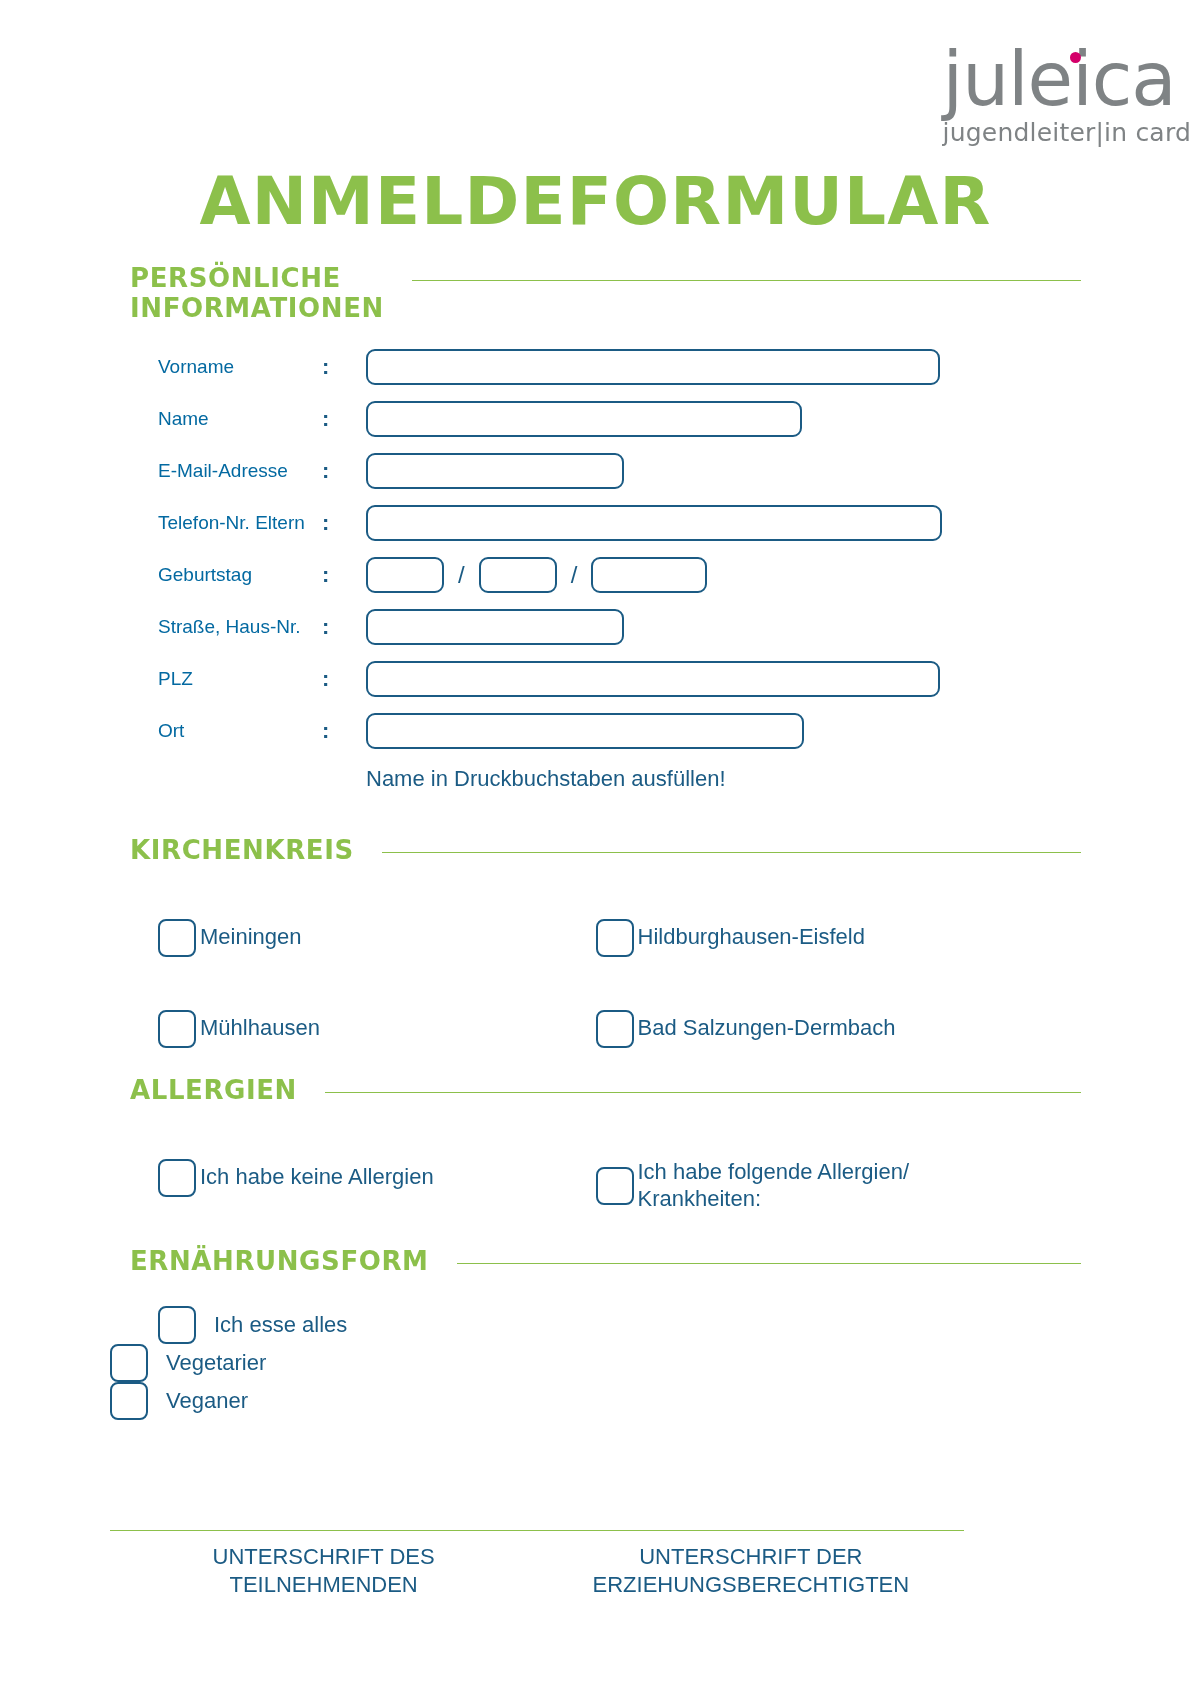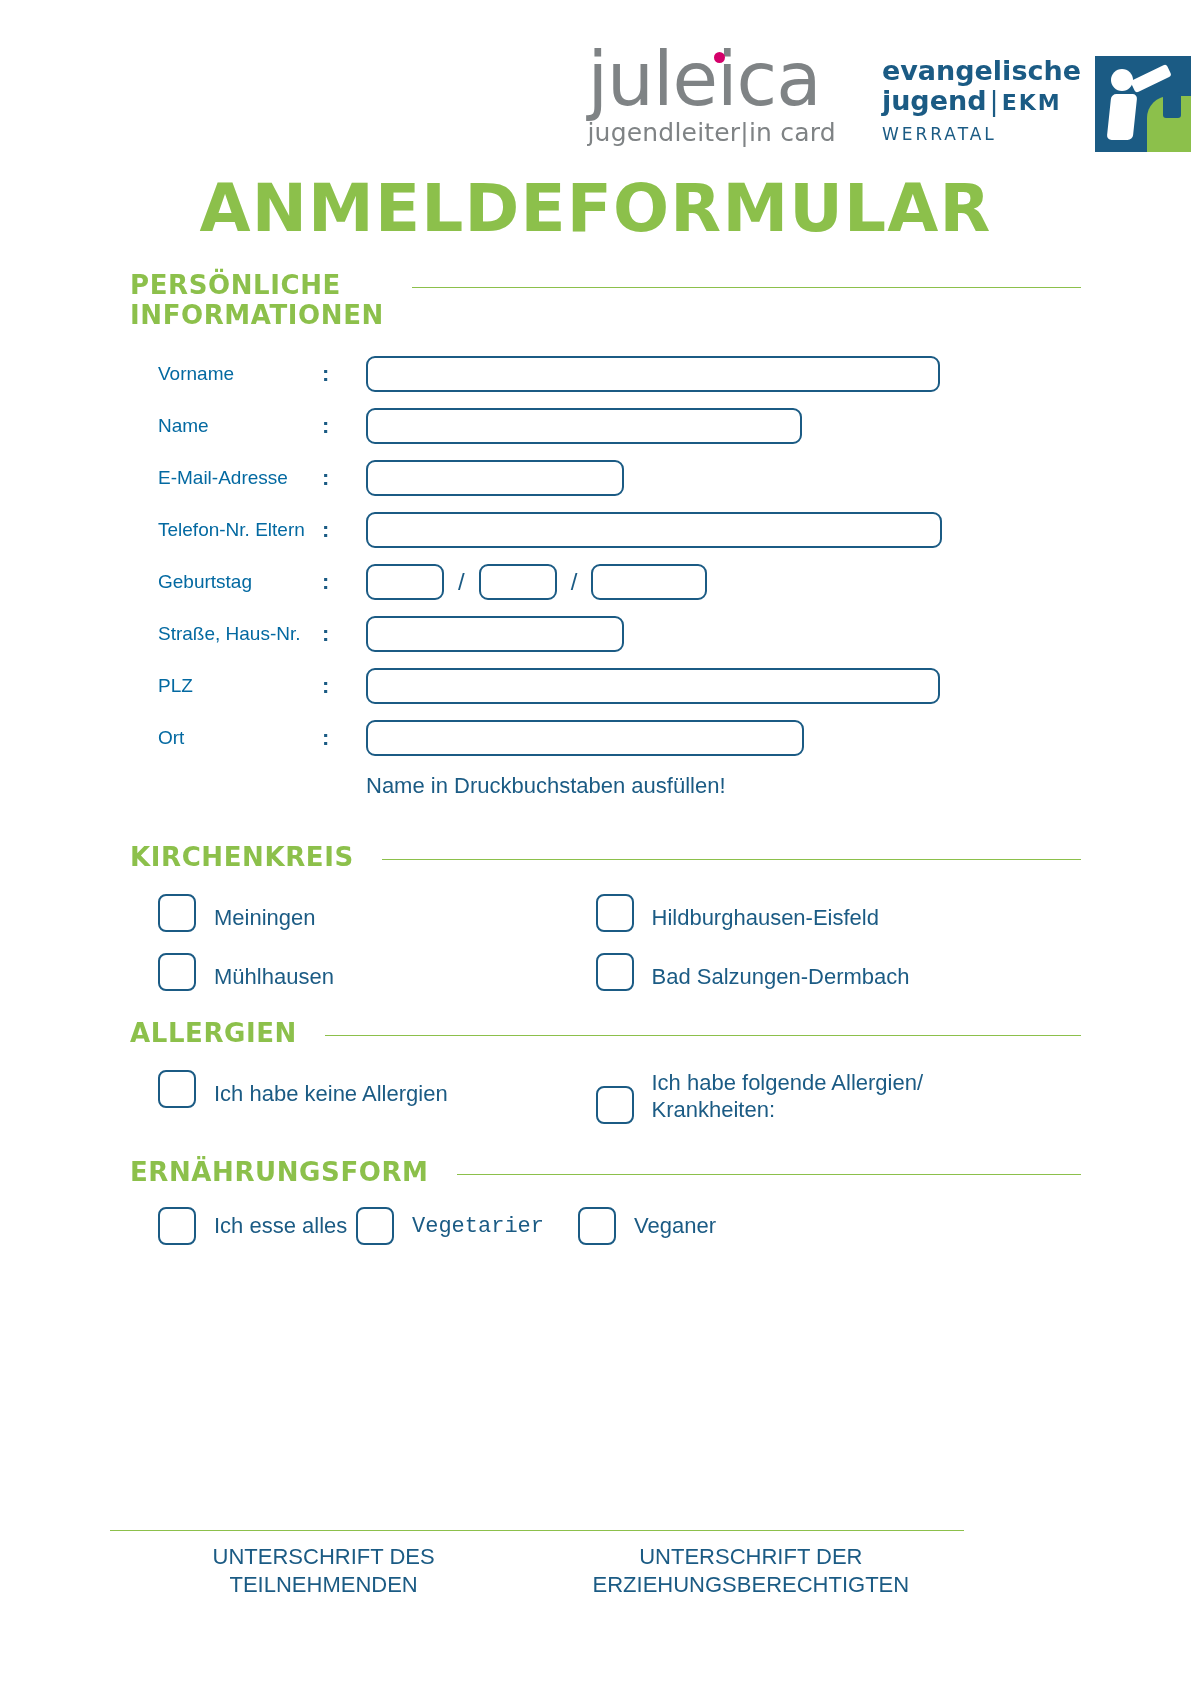--- a/index.html
+++ b/index.html
@@ -216,45 +216,46 @@
   
   .check-grid {
     margin-top: 20px;
   }
   .check-row {
     display: flex;
     margin-bottom: 20px;
   }
   .check-item {
     display: flex;
-    align-items: flex-end;
-    gap: 18px;
+    align-items: center;
+    gap: 4px;
+    margin-top: 32px;
   }
   .check-item .box {
     width: 34px;
     height: 34px;
     border: 2px solid #1b5b84;
     border-radius: 8px;
     flex: none;
     background: #fff;
     margin-top: 1px;
   }
   .check-item .lbl {
     font-size: 22px;
     color: #1b5b84;
     line-height: 1.25;
     white-space: pre-line;
   }
   .col-a { width: 50%; padding-left: 48px; box-sizing: border-box; }
   .col-b { width: 50%; padding-left: 0; box-sizing: border-box; }
 
-  .diet-row { display: flex; margin-top: 20px; }
+  .diet-row { display: flex; margin-top: 30px; flex-direction: column; }
   .diet-item { display: flex; align-items: center; gap: 18px; }
   .diet-1 { width: 246px; padding-left: 48px; box-sizing: border-box; }
-  .diet-2 { width: 222px; font-family: Liberation Mono, monospace; }
+  .diet-2 { width: 222px; }
   .diet-3 { width: 270px; }
 
   
   .signatures {
     position: absolute;
     left: 110px;
     right: 110px;
     bottom: 86px;
     display: flex;
     justify-content: flex-start;
@@ -278,36 +279,20 @@
 <body>
 
 <div class="header">
 
   <div class="juleica">
     <div class="juleica-word">juleica</div>
     <div class="juleica-dot"></div>
     <div class="juleica-sub">jugendleiter|in card</div>
   </div>
 
-  <div class="ej">
-    <div class="ej-text">
-      <div class="ej-line1">evangelische</div>
-      <div class="ej-line2">
-        <span>jugend</span><span class="sep">|</span><span class="ekm">EKM</span>
-      </div>
-      <div class="ej-line3">WERRATAL</div>
-    </div>
-    <div class="ej-mark">
-      <div class="green"></div>
-      <div class="notch"></div>
-      <div class="figure head"></div>
-      <div class="figure body"></div>
-      <div class="figure arm"></div>
-    </div>
-  </div>
 </div>
 
 <div class="form-title">ANMELDEFORMULAR</div>
 
 <div class="content">
 
   <div class="section-head">
     <div class="section-title">PERSÖNLICHE
 INFORMATIONEN</div>
     <div class="rule"></div>

